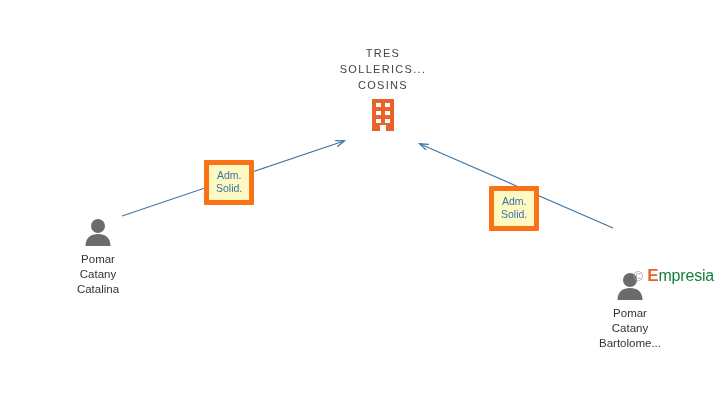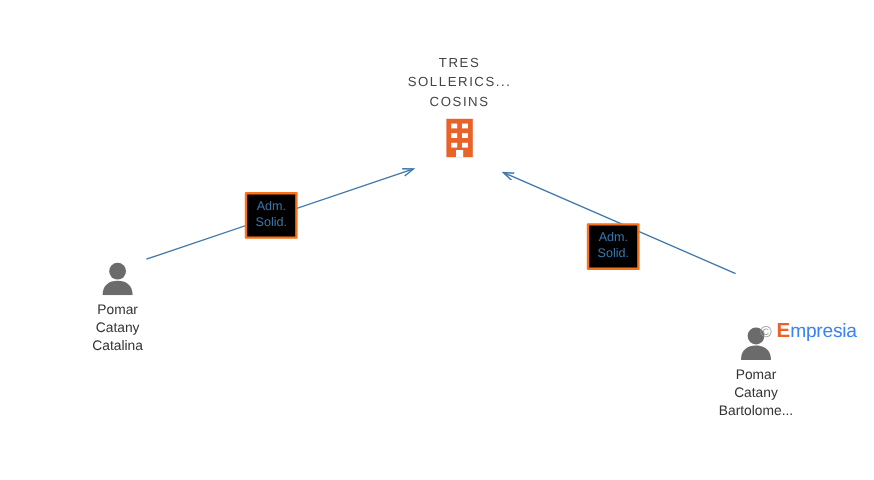--- a/index.html
+++ b/index.html
@@ -63,22 +63,22 @@
     font-size: 11.5px;
     color: #333333;
     line-height: 15px;
   }
   #person-left  { left: 23px;  top: 218px; }
   #person-right { left: 555px; top: 272px; }
 
   
   .role-box {
     position: absolute;
-    background: #000000;
-    border: 2px solid #f97316;
+    background: #fef9c3;
+    border: 5px solid #f97316;
     color: #3b74a8;
     font-size: 10.5px;
     line-height: 13px;
     padding: 4px 7px 5px 7px;
     text-align: center;
     white-space: pre-line;
     border-radius: 1px;
   }
   #role-left  { left: 204px; top: 160px; }
   #role-right { left: 489px; top: 186px; }
@@ -99,21 +99,21 @@
     font-size: 13px;
     color: #9a9a9a;
   }
   .watermark .brand-e {
     color: #e8622a;
     font-size: 17px;
     font-weight: bold;
     letter-spacing: 0;
   }
   .watermark .brand-rest {
-    color: #3b82f6;
+    color: #15803d;
     font-size: 16px;
     letter-spacing: -0.2px;
   }
 </style>
 </head>
 <body>
 
 <div id="canvas">
 
   <svg class="edges" viewBox="0 0 728 400">

